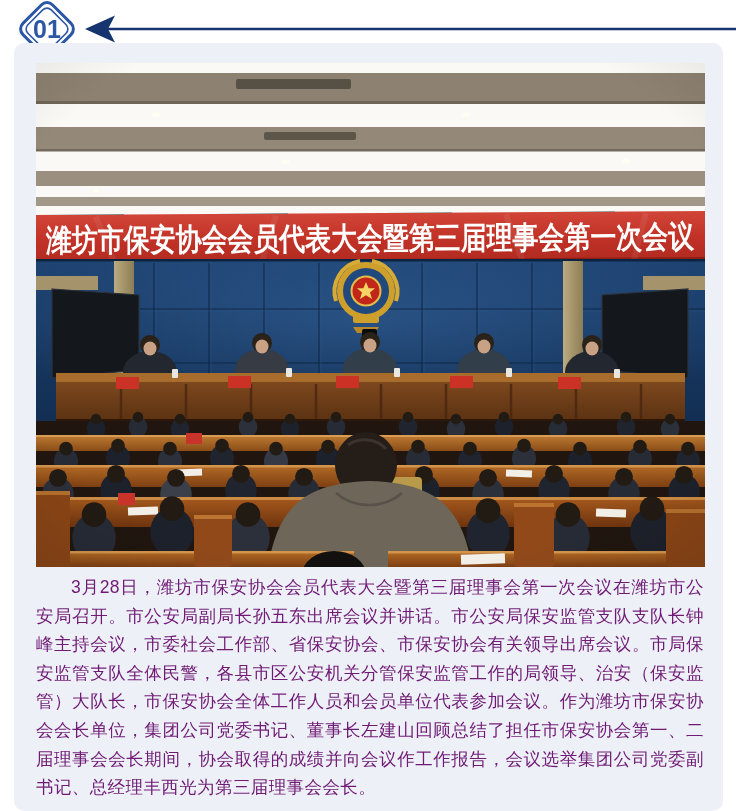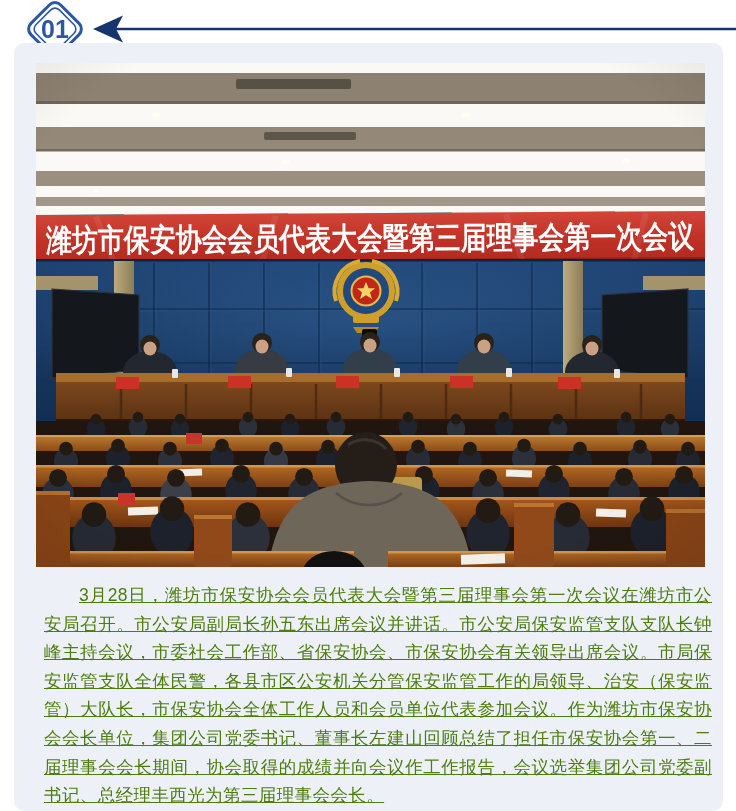--- a/index.html
+++ b/index.html
@@ -1,30 +1,30 @@
 <!DOCTYPE html>
 <html><head>
 <meta charset="utf-8">
 <style>
   html,body{margin:0;padding:0;}
   body{
     width:736px;height:811px;position:relative;overflow:hidden;
     background:#ffffff;
     font-family:"Liberation Sans","DejaVu Sans",sans-serif;
   }
-  .top-decor{position:absolute;left:16px;top:0;width:620px;height:64px;}
+  .top-decor{position:absolute;left:8px;top:0;width:620px;height:64px;}
   .card{
     position:absolute;left:14px;top:43px;width:709px;height:768px;
     background:#edf1f7;border-radius:10px;
   }
   .photo-wrap{position:absolute;left:22px;top:20px;width:669px;height:504px;overflow:hidden;}
   .article{
     position:absolute;left:22px;top:530px;width:668px;
-    font-size:17.5px;line-height:28.6px;color:#4d7c0f;
-    text-align:justify;text-indent:2em;margin:8px;letter-spacing:.4px;text-decoration:underline;
+    font-size:17.5px;line-height:28.6px;color:#701a75;
+    text-align:justify;text-indent:2em;margin:0;letter-spacing:.4px;
   }
 </style>
 </head>
 <body>
 
 <div class="top-decor">
   <svg width="736" height="64" viewBox="0 0 736 64">
     <line x1="98" y1="29" x2="736" y2="29" stroke="#16356f" stroke-width="2.6"></line>
     <polygon points="77,29 107,15.5 100,29 107,42.5" fill="#16356f"></polygon>
     <g>

